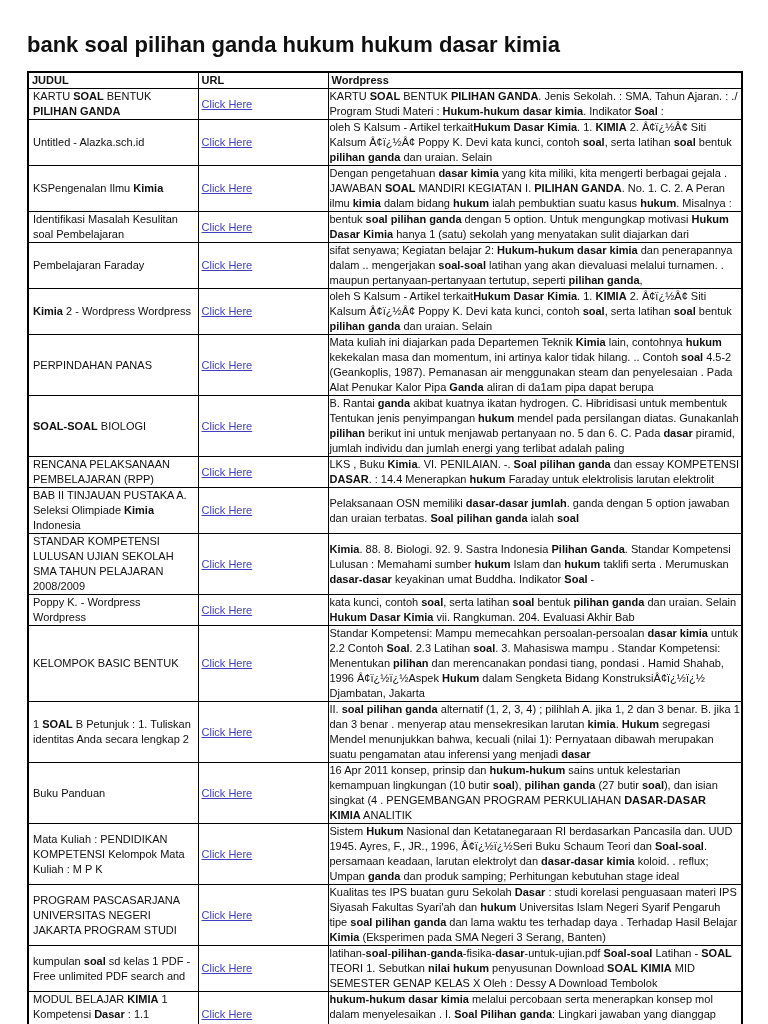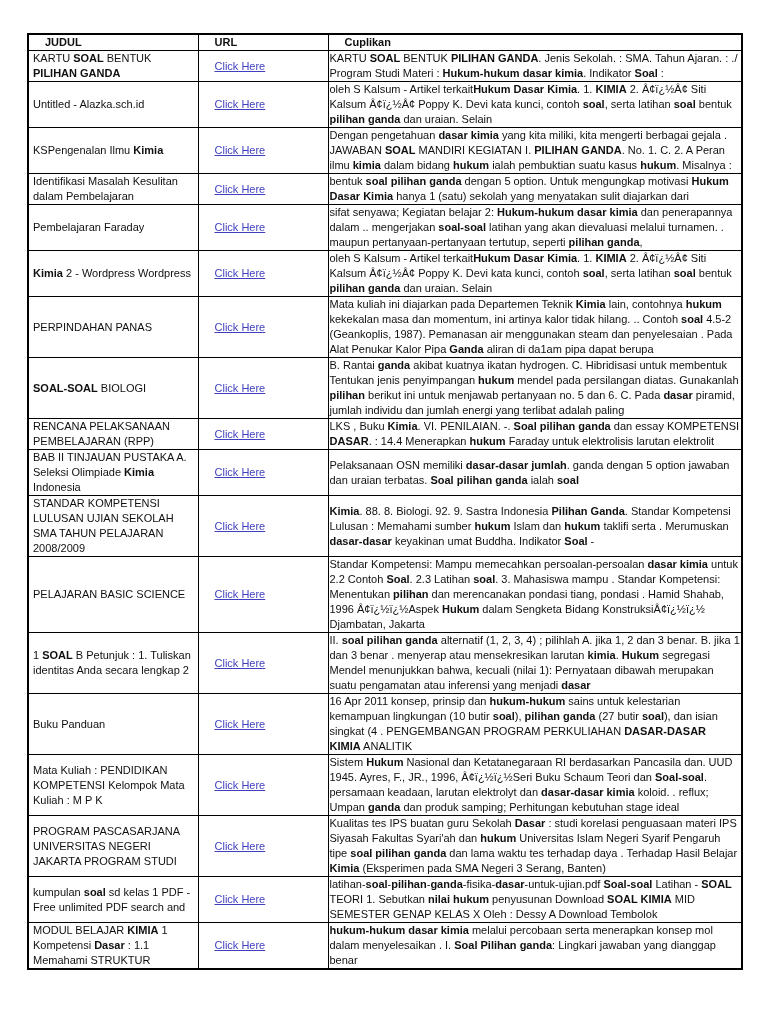--- a/index.html
+++ b/index.html
@@ -28,69 +28,70 @@
     width: 714px;
     font-size: 11px;
     line-height: 15px;
     border: 2px solid #000;
   }
   col.c-judul { width: 170px; }
   col.c-url { width: 130px; }
   col.c-cuplikan { width: 414px; }
   th, td {
     border: 1px solid #000;
-    padding: 0 16px;
+    padding: 0 3px;
     text-align: left;
     vertical-align: middle;
     font-size: 11px;
   }
   th { font-weight: bold; height: 14px; }
   td.cuplikan { padding: 0 1px; }
   td.judul { padding: 0 4px; }
   a.click-here {
     text-decoration: underline;
     cursor: pointer;
   }
   b { font-weight: bold; }
 </style>
 </head>
 <body>
 
 <div class="page">
+  <h1 class="title">bank soal pilihan ganda hukum hukum dasar kimia</h1>
   <table class="results">
     <colgroup>
       <col class="c-judul">
       <col class="c-url">
       <col class="c-cuplikan">
     </colgroup>
     <thead>
       <tr>
         <th>JUDUL</th>
         <th>URL</th>
-        <th>Cuplikan</th>
+        <th>Wordpress</th>
       </tr>
     </thead>
     <tbody>
         <tr>
           <td class="judul">KARTU <b>SOAL</b> BENTUK <b>PILIHAN GANDA</b></td>
           <td class="url"><a class="click-here" href="#" style="color: rgb(63, 63, 191);">Click Here</a></td>
           <td class="cuplikan">KARTU <b>SOAL</b> BENTUK <b>PILIHAN GANDA</b>. Jenis Sekolah. : SMA. Tahun Ajaran. : ./ Program Studi Materi : <b>Hukum-hukum dasar kimia</b>. Indikator <b>Soal</b> :</td>
         </tr>
         <tr>
           <td class="judul">Untitled - Alazka.sch.id</td>
           <td class="url"><a class="click-here" href="#" style="color: rgb(63, 63, 191);">Click Here</a></td>
           <td class="cuplikan">oleh S Kalsum - Artikel terkait<b>Hukum Dasar Kimia</b>. 1. <b>KIMIA</b> 2. Â¢ï¿½Â¢ Siti Kalsum Â¢ï¿½Â¢ Poppy K. Devi kata kunci, contoh <b>soal</b>, serta latihan <b>soal</b> bentuk <b>pilihan ganda</b> dan uraian. Selain</td>
         </tr>
         <tr>
           <td class="judul">KSPengenalan Ilmu <b>Kimia</b></td>
           <td class="url"><a class="click-here" href="#" style="color: rgb(63, 63, 191);">Click Here</a></td>
           <td class="cuplikan">Dengan pengetahuan <b>dasar kimia</b> yang kita miliki, kita mengerti berbagai gejala . JAWABAN <b>SOAL</b> MANDIRI KEGIATAN I. <b>PILIHAN GANDA</b>. No. 1. C. 2. A Peran ilmu <b>kimia</b> dalam bidang <b>hukum</b> ialah pembuktian suatu kasus <b>hukum</b>. Misalnya :</td>
         </tr>
         <tr>
-          <td class="judul">Identifikasi Masalah Kesulitan dalam Pembelajaran</td>
+          <td class="judul">Identifikasi Masalah Kesulitan soal Pembelajaran</td>
           <td class="url"><a class="click-here" href="#" style="color: rgb(63, 63, 191);">Click Here</a></td>
           <td class="cuplikan">bentuk <b>soal pilihan ganda</b> dengan 5 option. Untuk mengungkap motivasi <b>Hukum Dasar Kimia</b> hanya 1 (satu) sekolah yang menyatakan sulit diajarkan dari</td>
         </tr>
         <tr>
           <td class="judul">Pembelajaran Faraday</td>
           <td class="url"><a class="click-here" href="#" style="color: rgb(63, 63, 191);">Click Here</a></td>
           <td class="cuplikan">sifat senyawa; Kegiatan belajar 2: <b>Hukum-hukum dasar kimia</b> dan penerapannya dalam .. mengerjakan <b>soal-soal</b> latihan yang akan dievaluasi melalui turnamen. . maupun pertanyaan-pertanyaan tertutup, seperti <b>pilihan ganda</b>,</td>
         </tr>
         <tr>
           <td class="judul"><b>Kimia</b> 2 - Wordpress Wordpress</td>
@@ -116,21 +117,26 @@
           <td class="judul">BAB II TINJAUAN PUSTAKA A. Seleksi Olimpiade <b>Kimia</b> Indonesia</td>
           <td class="url"><a class="click-here" href="#" style="color: rgb(63, 63, 191);">Click Here</a></td>
           <td class="cuplikan">Pelaksanaan OSN memiliki <b>dasar-dasar jumlah</b>. ganda dengan 5 option jawaban dan uraian terbatas. <b>Soal pilihan ganda</b> ialah <b>soal</b></td>
         </tr>
         <tr>
           <td class="judul">STANDAR KOMPETENSI LULUSAN UJIAN SEKOLAH SMA TAHUN PELAJARAN 2008/2009</td>
           <td class="url"><a class="click-here" href="#" style="color: rgb(63, 63, 191);">Click Here</a></td>
           <td class="cuplikan"><b>Kimia</b>. 88. 8. Biologi. 92. 9. Sastra Indonesia <b>Pilihan Ganda</b>. Standar Kompetensi Lulusan : Memahami sumber <b>hukum</b> Islam dan <b>hukum</b> taklifi serta . Merumuskan <b>dasar-dasar</b> keyakinan umat Buddha. Indikator <b>Soal</b> -</td>
         </tr>
         <tr>
-          <td class="judul">PELAJARAN BASIC SCIENCE</td>
+          <td class="judul">Poppy K. - Wordpress Wordpress</td>
+          <td class="url"><a class="click-here" href="#" style="color: rgb(63, 63, 191);">Click Here</a></td>
+          <td class="cuplikan">kata kunci, contoh <b>soal</b>, serta latihan <b>soal</b> bentuk <b>pilihan ganda</b> dan uraian. Selain <b>Hukum Dasar Kimia</b> vii. Rangkuman. 204. Evaluasi Akhir Bab</td>
+        </tr>
+        <tr>
+          <td class="judul">KELOMPOK BASIC BENTUK</td>
           <td class="url"><a class="click-here" href="#" style="color: rgb(63, 63, 191);">Click Here</a></td>
           <td class="cuplikan">Standar Kompetensi: Mampu memecahkan persoalan-persoalan <b>dasar kimia</b> untuk 2.2 Contoh <b>Soal</b>. 2.3 Latihan <b>soal</b>. 3. Mahasiswa mampu . Standar Kompetensi: Menentukan <b>pilihan</b> dan merencanakan pondasi tiang, pondasi . Hamid Shahab, 1996 Â¢ï¿½ï¿½Aspek <b>Hukum</b> dalam Sengketa Bidang KonstruksiÂ¢ï¿½ï¿½ Djambatan, Jakarta</td>
         </tr>
         <tr>
           <td class="judul">1 <b>SOAL</b> B Petunjuk : 1. Tuliskan identitas Anda secara lengkap 2</td>
           <td class="url"><a class="click-here" href="#" style="color: rgb(63, 63, 191);">Click Here</a></td>
           <td class="cuplikan">II. <b>soal pilihan ganda</b> alternatif (1, 2, 3, 4) ; pilihlah A. jika 1, 2 dan 3 benar. B. jika 1 dan 3 benar . menyerap atau mensekresikan larutan <b>kimia</b>. <b>Hukum</b> segregasi Mendel menunjukkan bahwa, kecuali (nilai 1): Pernyataan dibawah merupakan suatu pengamatan atau inferensi yang menjadi <b>dasar</b></td>
         </tr>
         <tr>
           <td class="judul">Buku Panduan</td>

